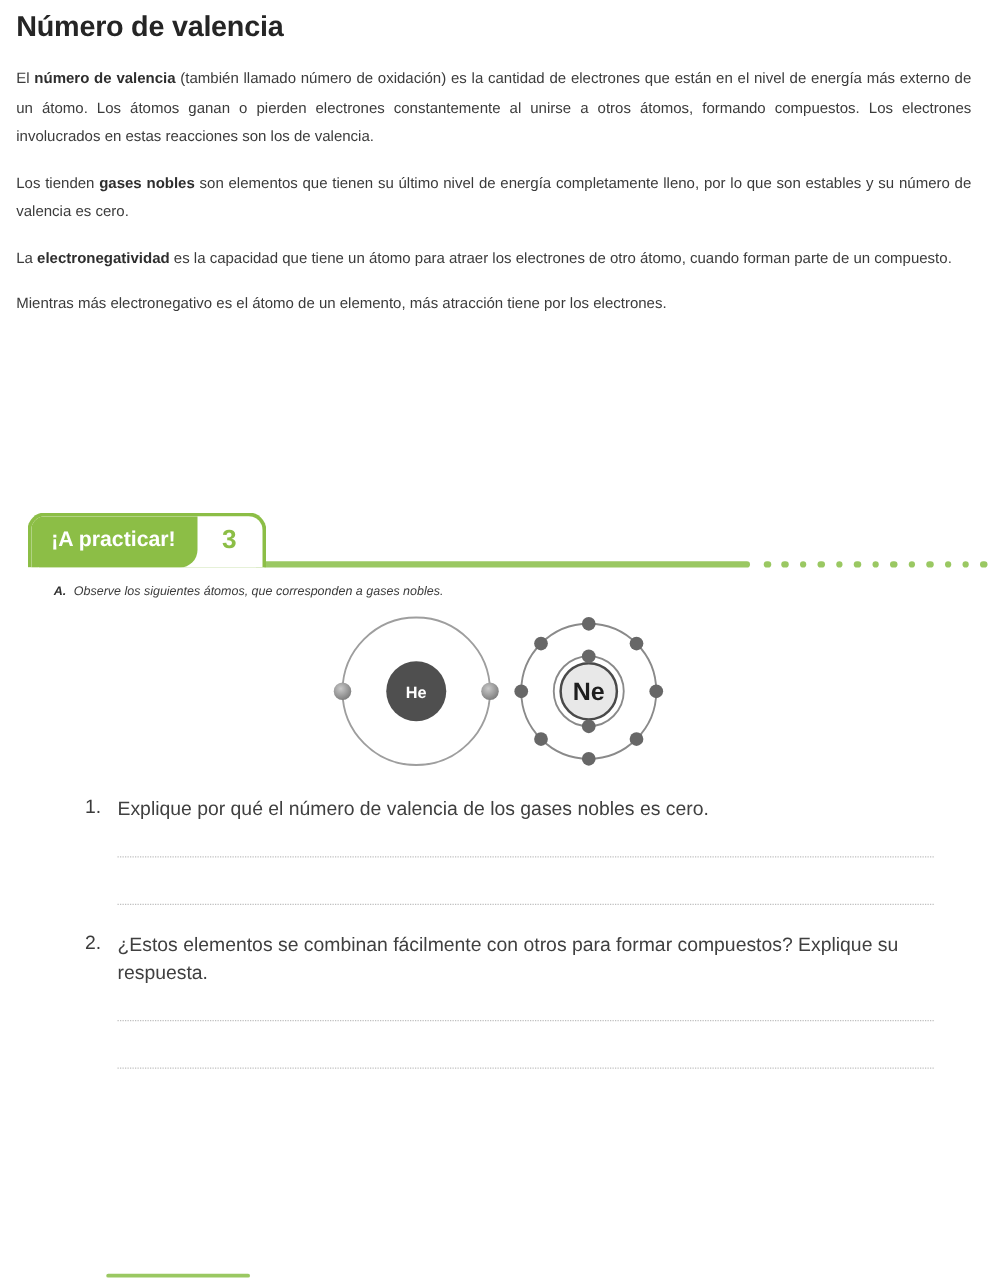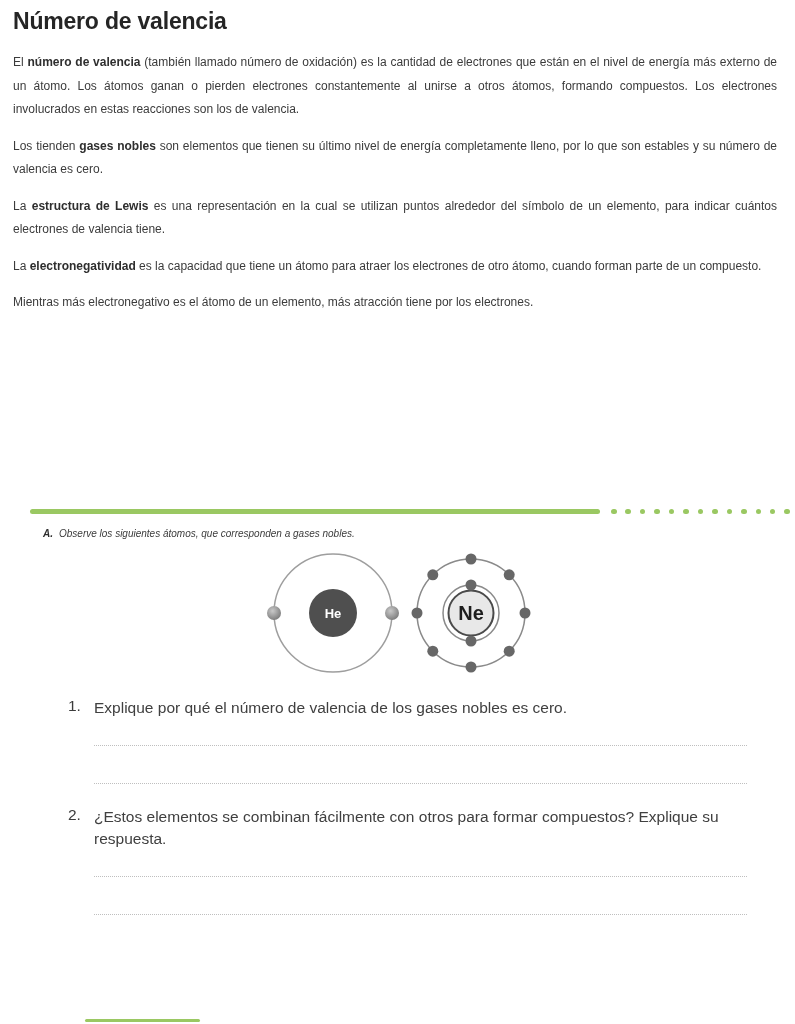--- a/index.html
+++ b/index.html
@@ -75,21 +75,20 @@
 <body>
 
 <div class="page">
 
   <h1 class="title">Número de valencia</h1>
 
   <p class="body-par"><span>El </span><b>número de valencia</b><span> (también llamado número de oxidación) es la cantidad de electrones que están en el nivel de energía más externo de un átomo. Los átomos ganan o pierden electrones constantemente al unirse a otros átomos, formando compuestos. Los electrones involucrados en estas reacciones son los de valencia.</span></p>
 
   <p class="body-par"><span>Los tienden </span><b>gases nobles</b><span> son elementos que tienen su último nivel de energía completamente lleno, por lo que son estables y su número de valencia es cero.</span></p>
 
-  <p class="body-par"><span>La </span><b>estructura de Lewis</b><span> es una representación en la cual se utilizan puntos alrededor del símbolo de un elemento, para indicar cuántos electrones de valencia tiene.</span></p>
 
 
   <p class="body-par"><span>La </span><b>electronegatividad</b><span> es la capacidad que tiene un átomo para atraer los electrones de otro átomo, cuando forman parte de un compuesto.</span></p>
 
   <p class="body-par"><span>Mientras más electronegativo es el átomo de un elemento, más atracción tiene por los electrones.</span><b></b><span></span></p>
 
   <div class="spacer"></div>
 
   <div class="banner-row">
     <div class="green-rule"></div>
@@ -100,20 +99,28 @@
         <i></i>
         <i></i>
         <i></i>
         <i></i>
         <i></i>
         <i></i>
         <i></i>
         <i></i>
         <i></i>
         <i></i>
+    </div>
+    <div class="tab-group">
+      <div class="tab-green">
+        <span>¡A practicar!</span>
+      </div>
+      <div class="tab-number">
+        <span>3</span>
+      </div>
     </div>
   </div>
 
   <div class="exercise-line">
     <b>A.</b><span>Observe los siguientes átomos, que corresponden a gases nobles.</span>
   </div>
 
   <div class="atoms-row">
 
     <svg width="152" height="124" viewBox="0 0 152 124">

